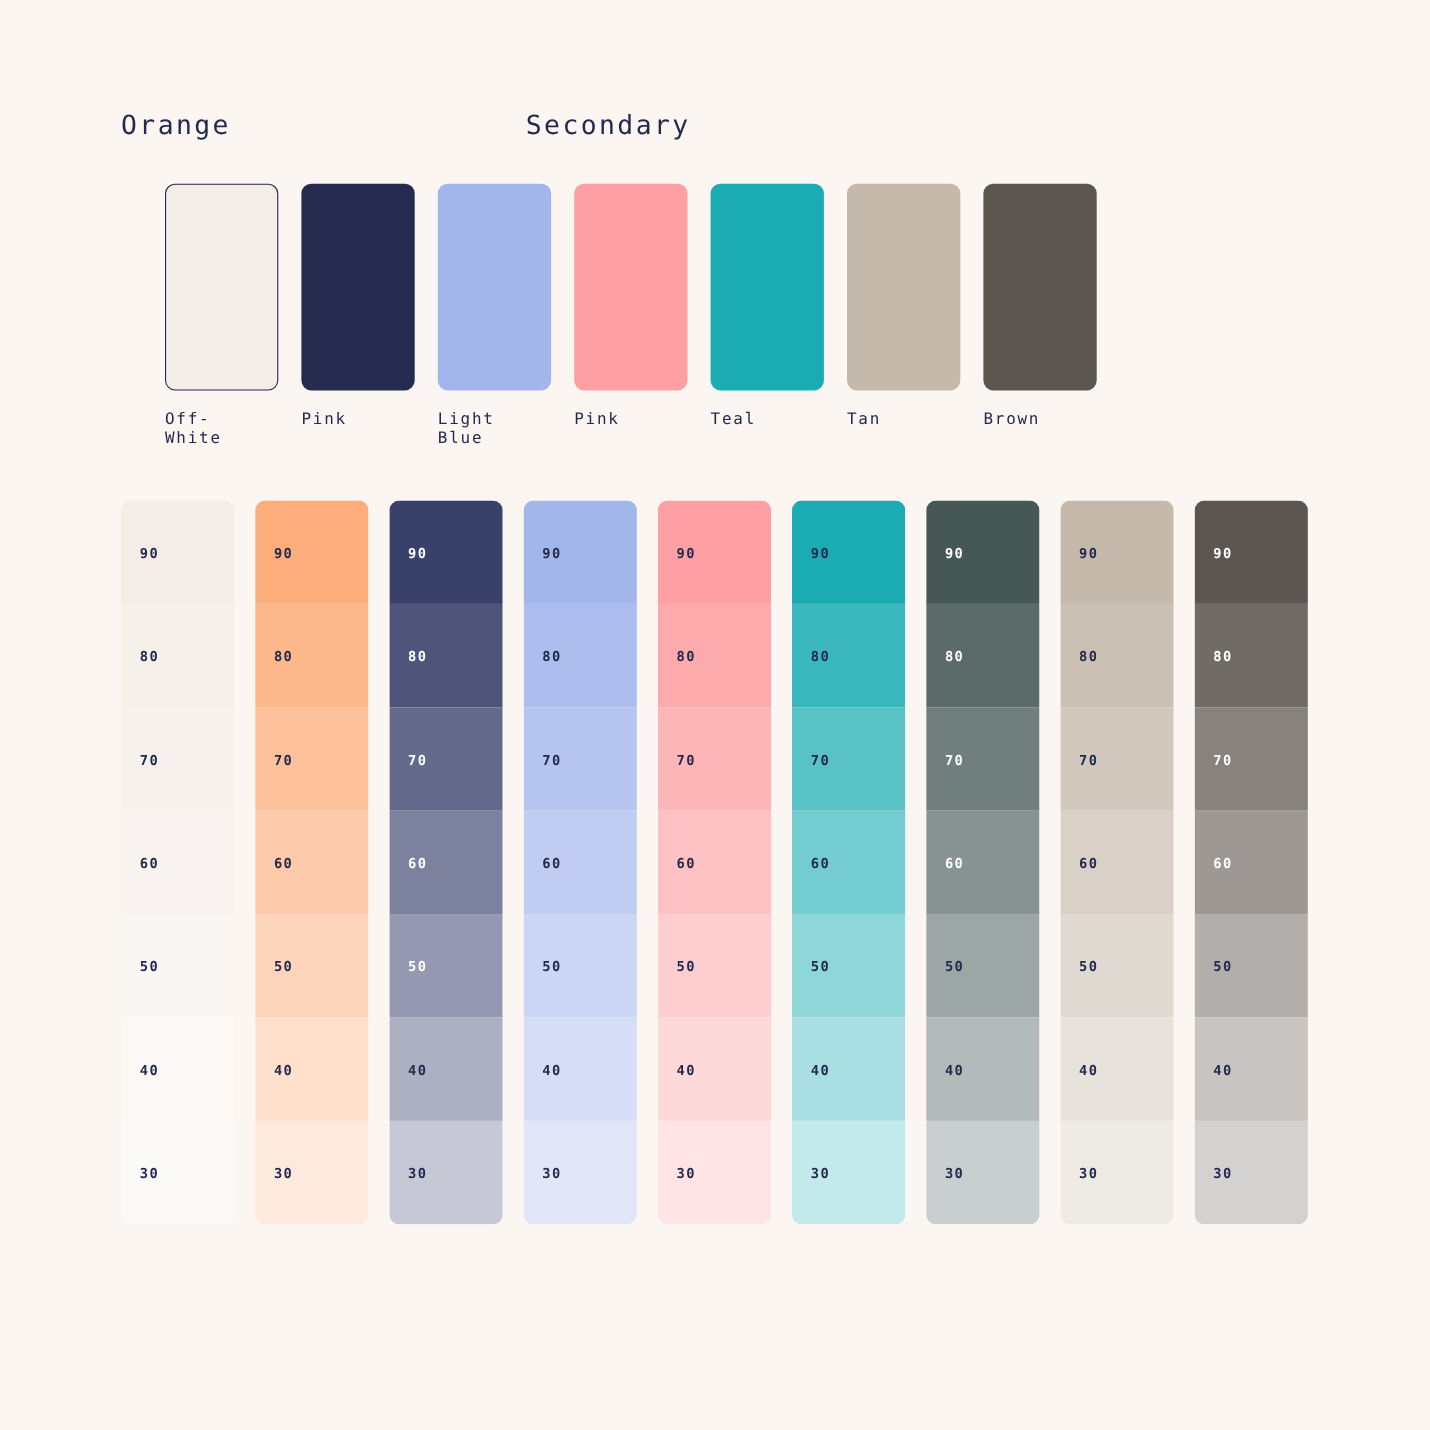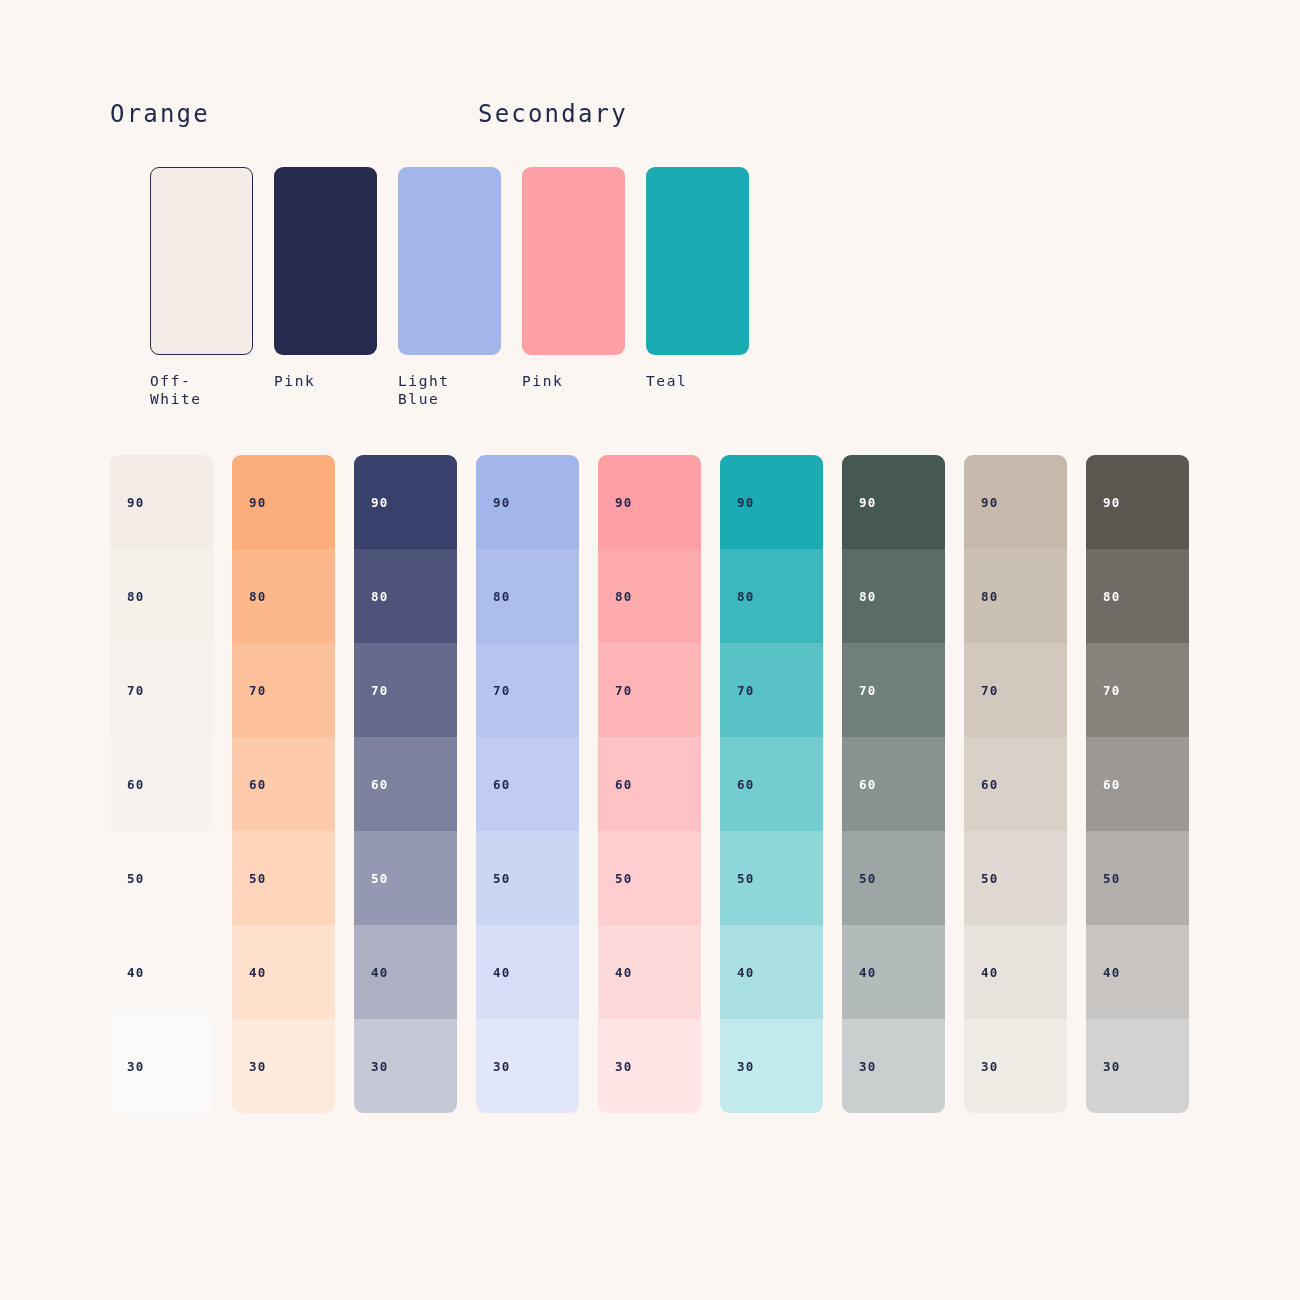--- a/index.html
+++ b/index.html
@@ -124,20 +124,28 @@
 Blue</div>
       </div>
       <div class="swatch-col">
         <div class="swatch-chip" style="background: rgb(253, 159, 163);"></div>
         <div class="swatch-label">Pink</div>
       </div>
       <div class="swatch-col">
         <div class="swatch-chip" style="background: rgb(26, 172, 178);"></div>
         <div class="swatch-label">Teal</div>
       </div>
+      <div class="swatch-col">
+        <div class="swatch-chip" style="background: rgb(197, 185, 171);"></div>
+        <div class="swatch-label">Tan</div>
+      </div>
+      <div class="swatch-col">
+        <div class="swatch-chip" style="background: rgb(92, 86, 80);"></div>
+        <div class="swatch-label">Brown</div>
+      </div>
     </div>
 
   <div class="ramp-row" id="ramp-row">
       <div class="ramp">
         <div class="tint" style="background: rgb(244, 236, 231);">
           <span class="tint-label" style="color: rgb(36, 42, 77);">90</span>
         </div>
         <div class="tint" style="background: rgb(246, 240, 235);">
           <span class="tint-label" style="color: rgb(36, 42, 77);">80</span>
         </div>

